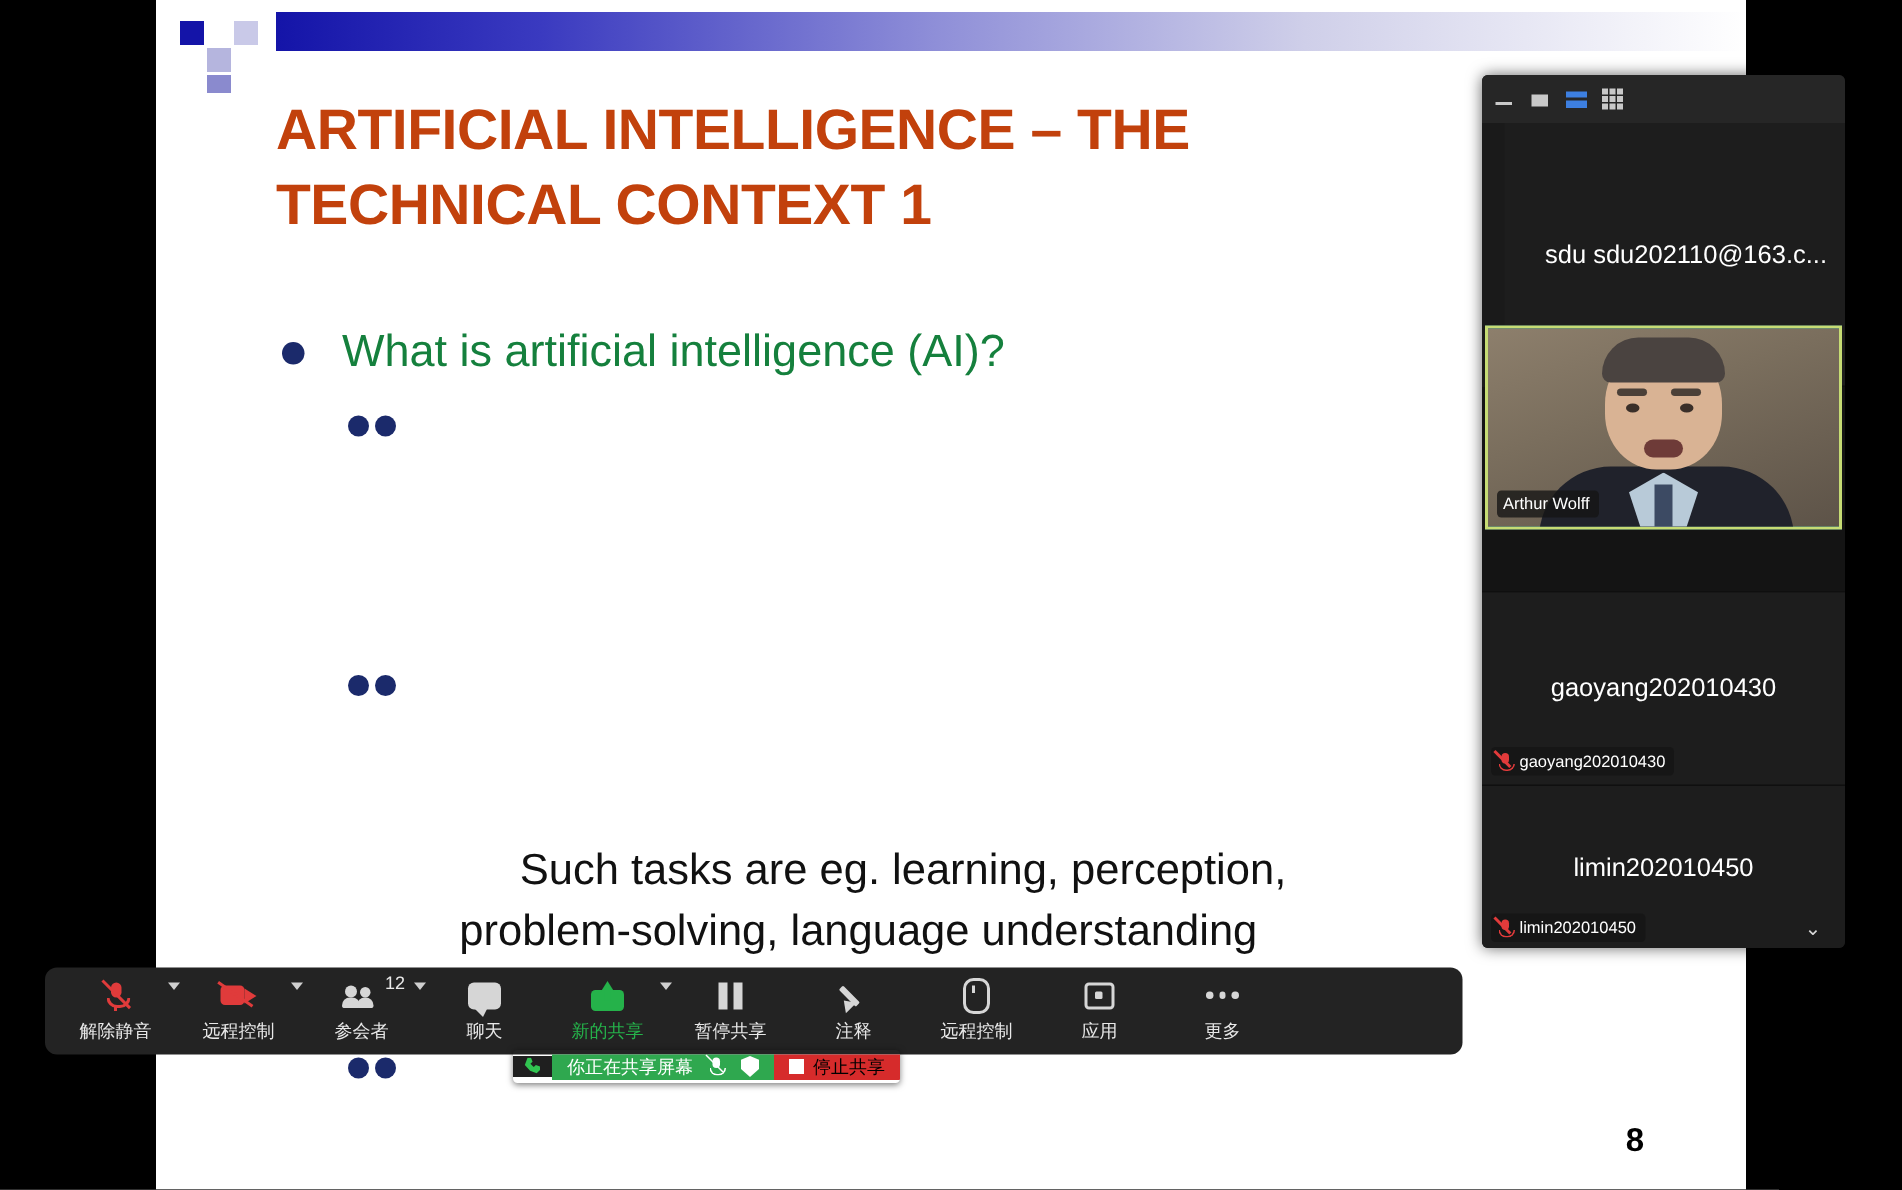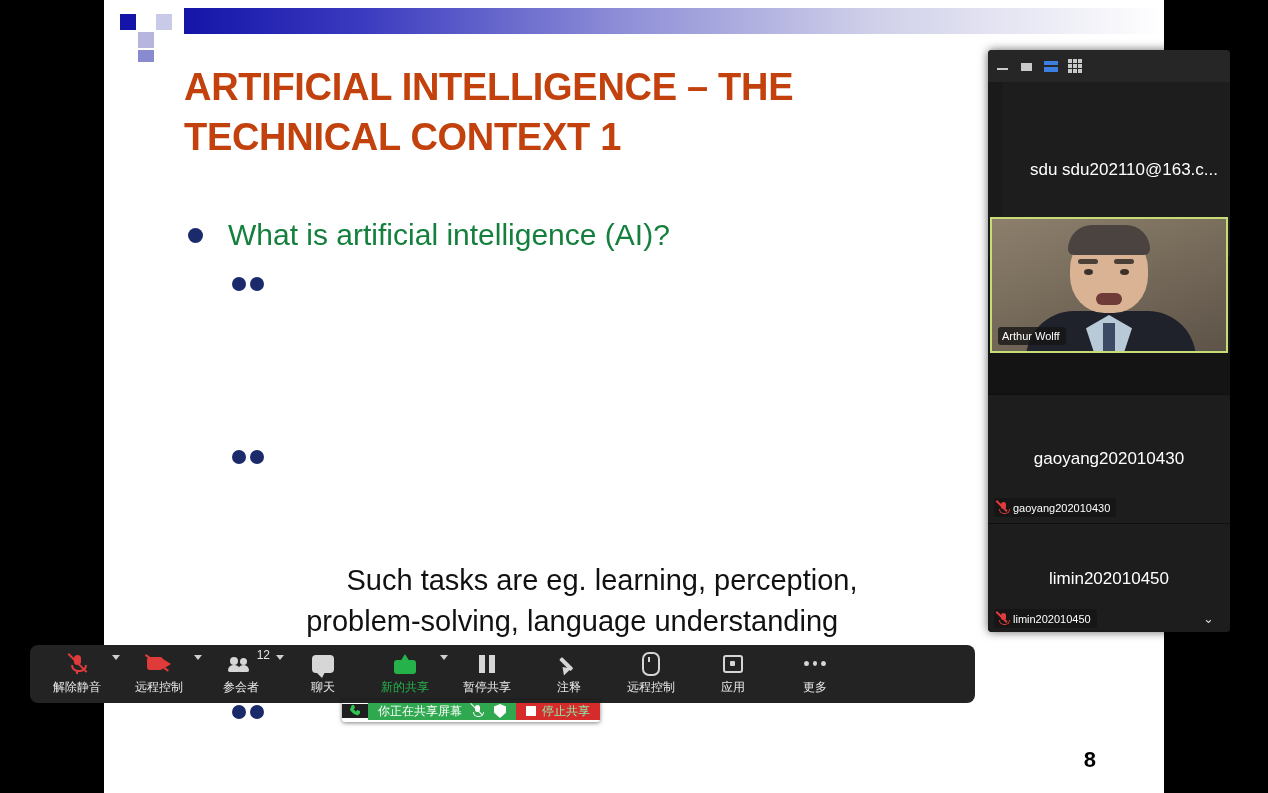--- a/index.html
+++ b/index.html
@@ -492,21 +492,21 @@
   }
   .sb-mic {
     position: relative; width: 12px; height: 14px;
   }
   .sb-mic .b{position:absolute;left:3px;top:1px;width:5px;height:7px;border-radius:3px;background:#ffffff;}
   .sb-mic .u{position:absolute;left:1px;top:8px;width:9px;height:4px;border:1.4px solid #ffffff;border-top:none;border-radius:0 0 5px 5px;}
   .sb-mic .s{position:absolute;left:-1px;top:-1px;width:16px;height:1.4px;background:#ffffff;transform:rotate(45deg);transform-origin:left top;}
   .sb-shield { width:12px;height:14px;background:#ffffff;clip-path: polygon(50% 0,100% 18%,100% 62%,50% 100%,0 62%,0 18%);}
   .sb-red {
     background: #d62b2b;
-    color: #86efac;
+    color: #000000;
     font-size: 12px;
     display: flex;
     align-items: center;
     gap: 6px;
     padding: 0 10px;
   }
   .sb-stop-sq { width: 10px; height: 10px; background: #ffffff; }
 </style>
 </head>
 <body>

